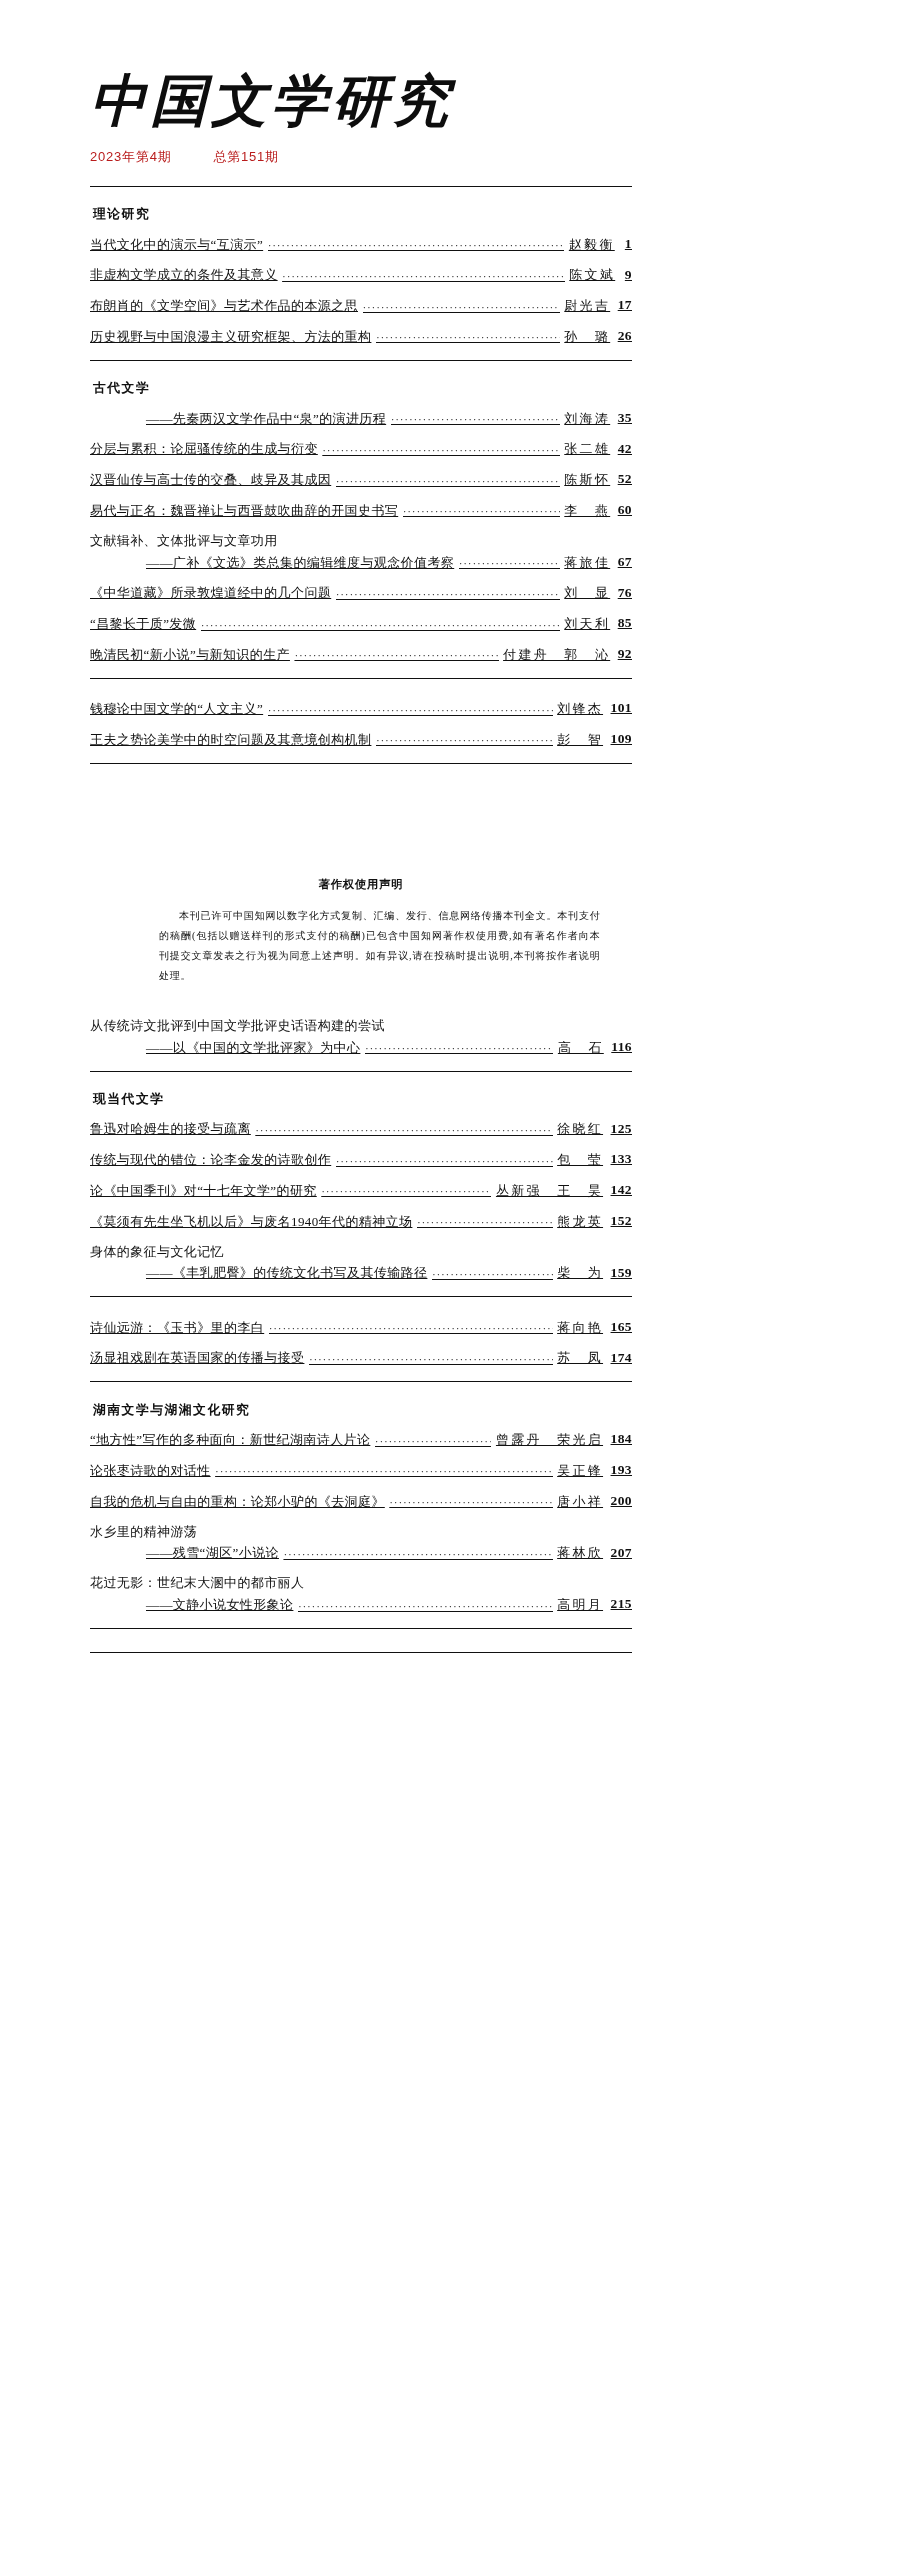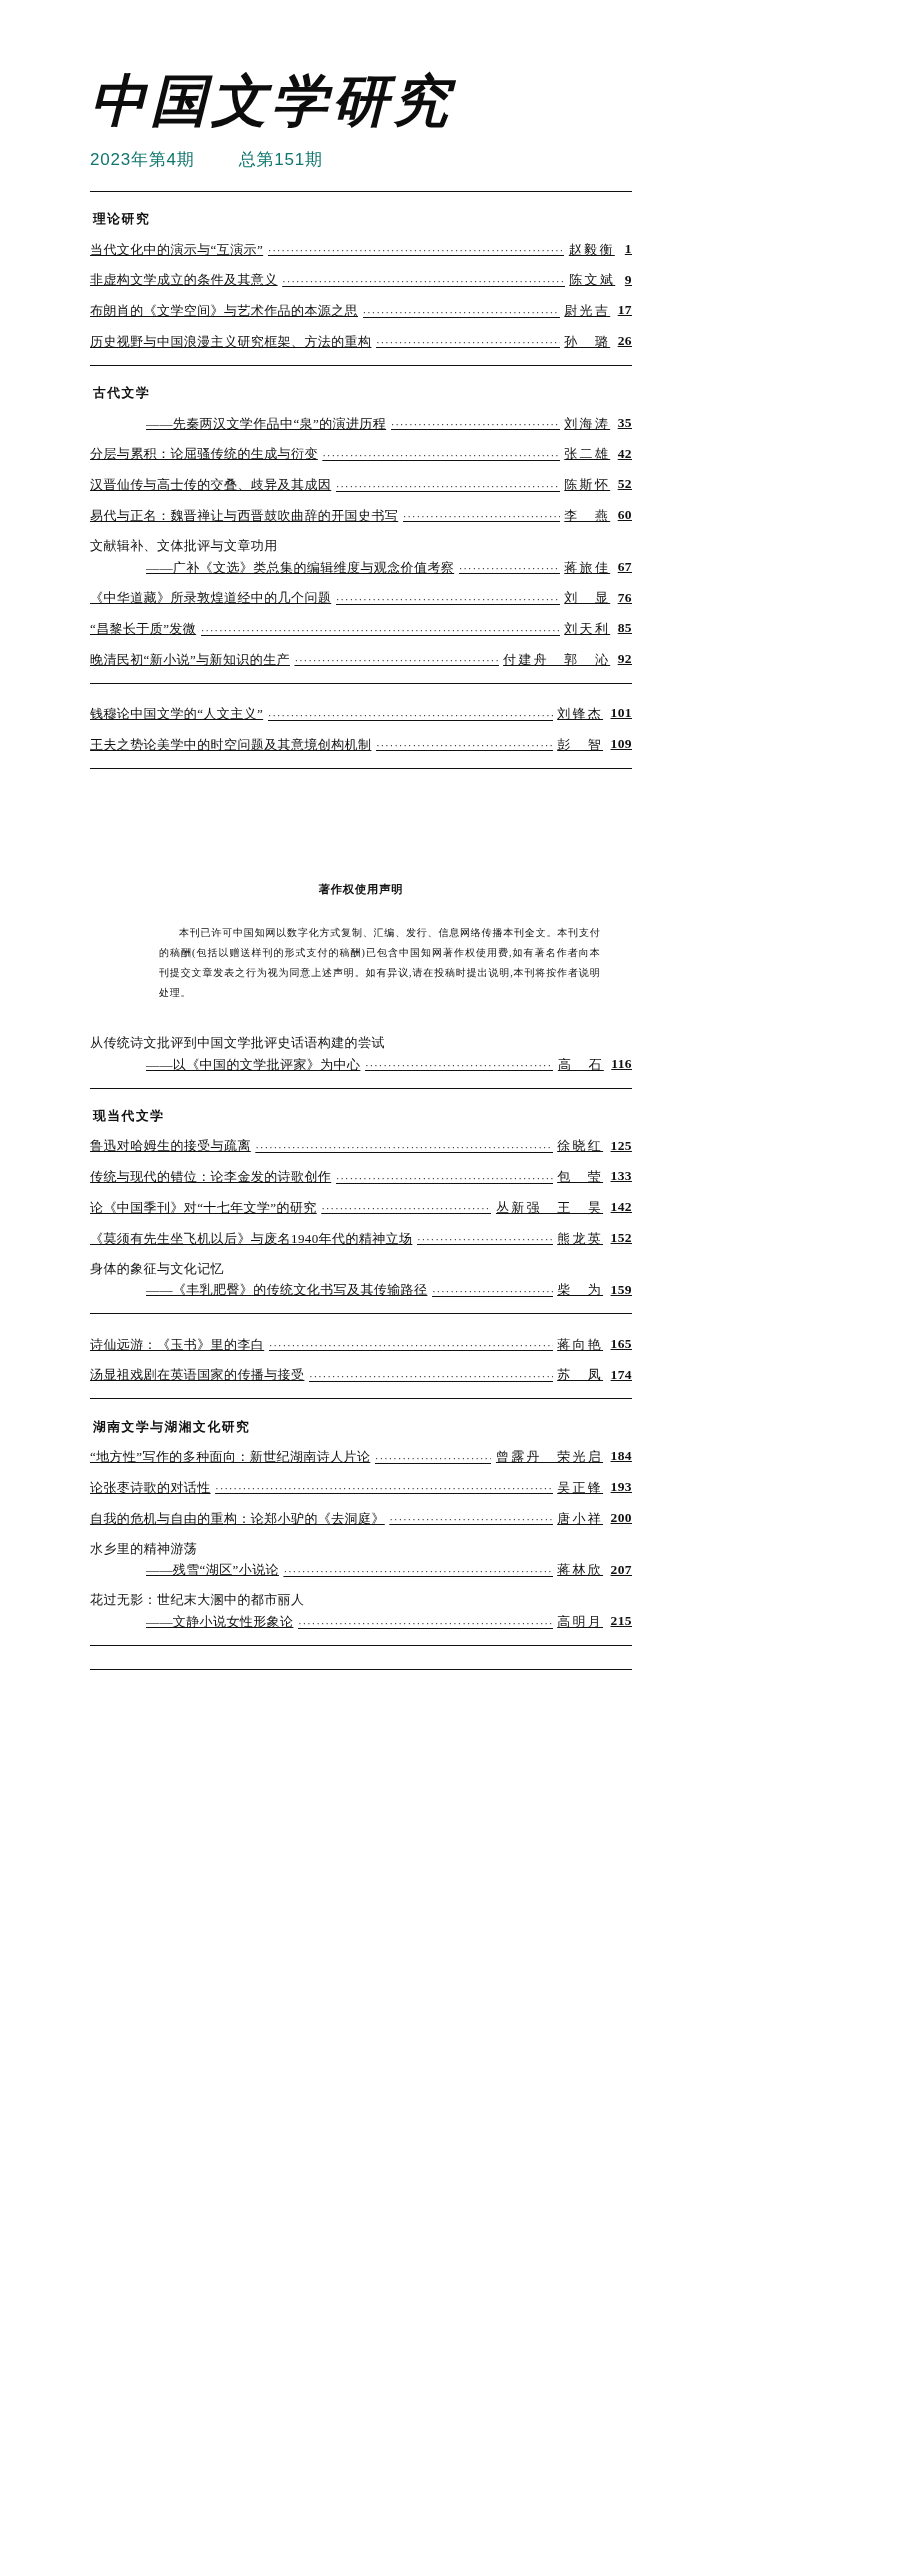--- a/index.html
+++ b/index.html
@@ -29,23 +29,23 @@
     font-size: 56px;
     font-weight: 700;
     letter-spacing: 4.5px;
     line-height: 1.15;
     color: #0d0d0d;
     white-space: nowrap;
     font-style: italic;
   }
   .issue-line {
     margin-top: 16.5px;
-    font-size: 17px;
+    font-size: 13px;
     letter-spacing: 0.8px;
-    color: #0f766e;
+    color: #b91c1c;
     font-family: "Liberation Sans", "DejaVu Sans", sans-serif;
   }
   .issue-line .sep {
     display: inline-block;
     width: 33px;
   }
   .rule {
     border: 0;
     border-top: 1.5px solid #111;
     margin: 19.5px 0 0 0;
@@ -119,21 +119,21 @@
   .notice {
     margin-top: 113px;
     margin-bottom: 30px;
   }
   .notice-title {
     text-align: center;
     font-family: "Liberation Sans", "DejaVu Sans", sans-serif;
     font-weight: bold;
     font-size: 11.3px;
     letter-spacing: 0.8px;
-    margin-bottom: 26px;
+    margin-bottom: 14px;
   }
   .notice-body {
     font-size: 10px;
     line-height: 2;
     letter-spacing: 0.8px;
     text-align: justify;
     padding: 0 31.5px 0 69px;
     color: #111;
   }
   .notice-body p {

